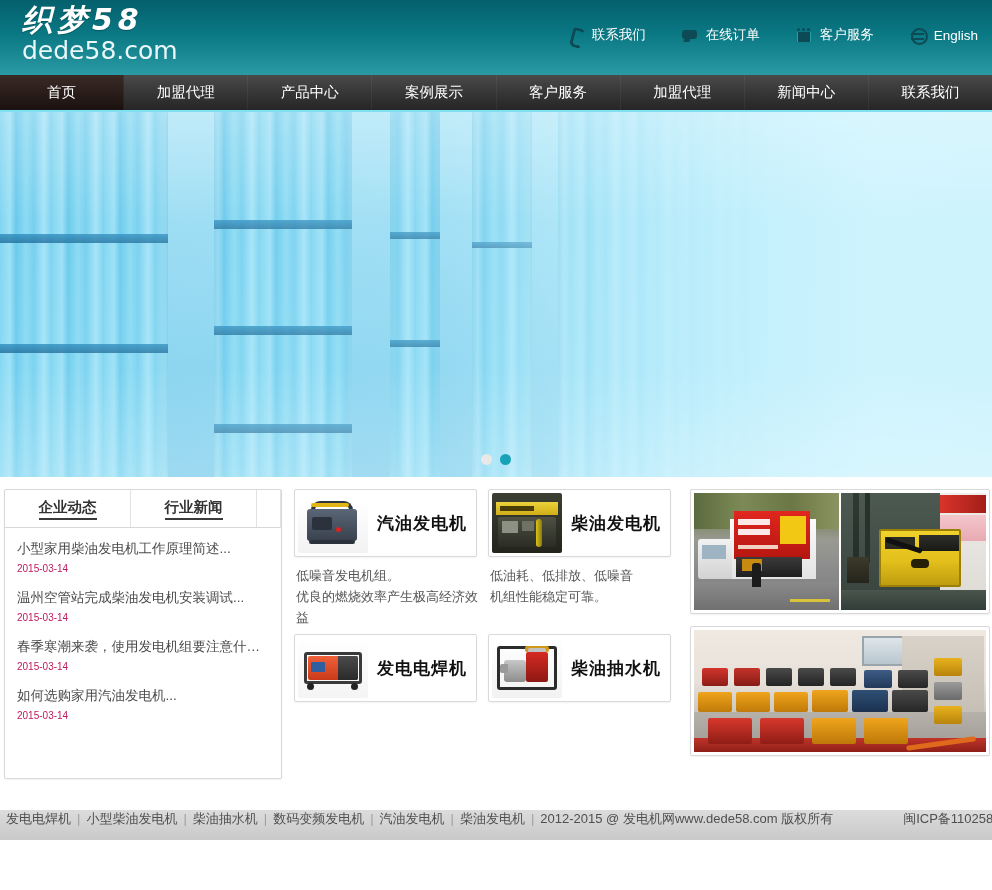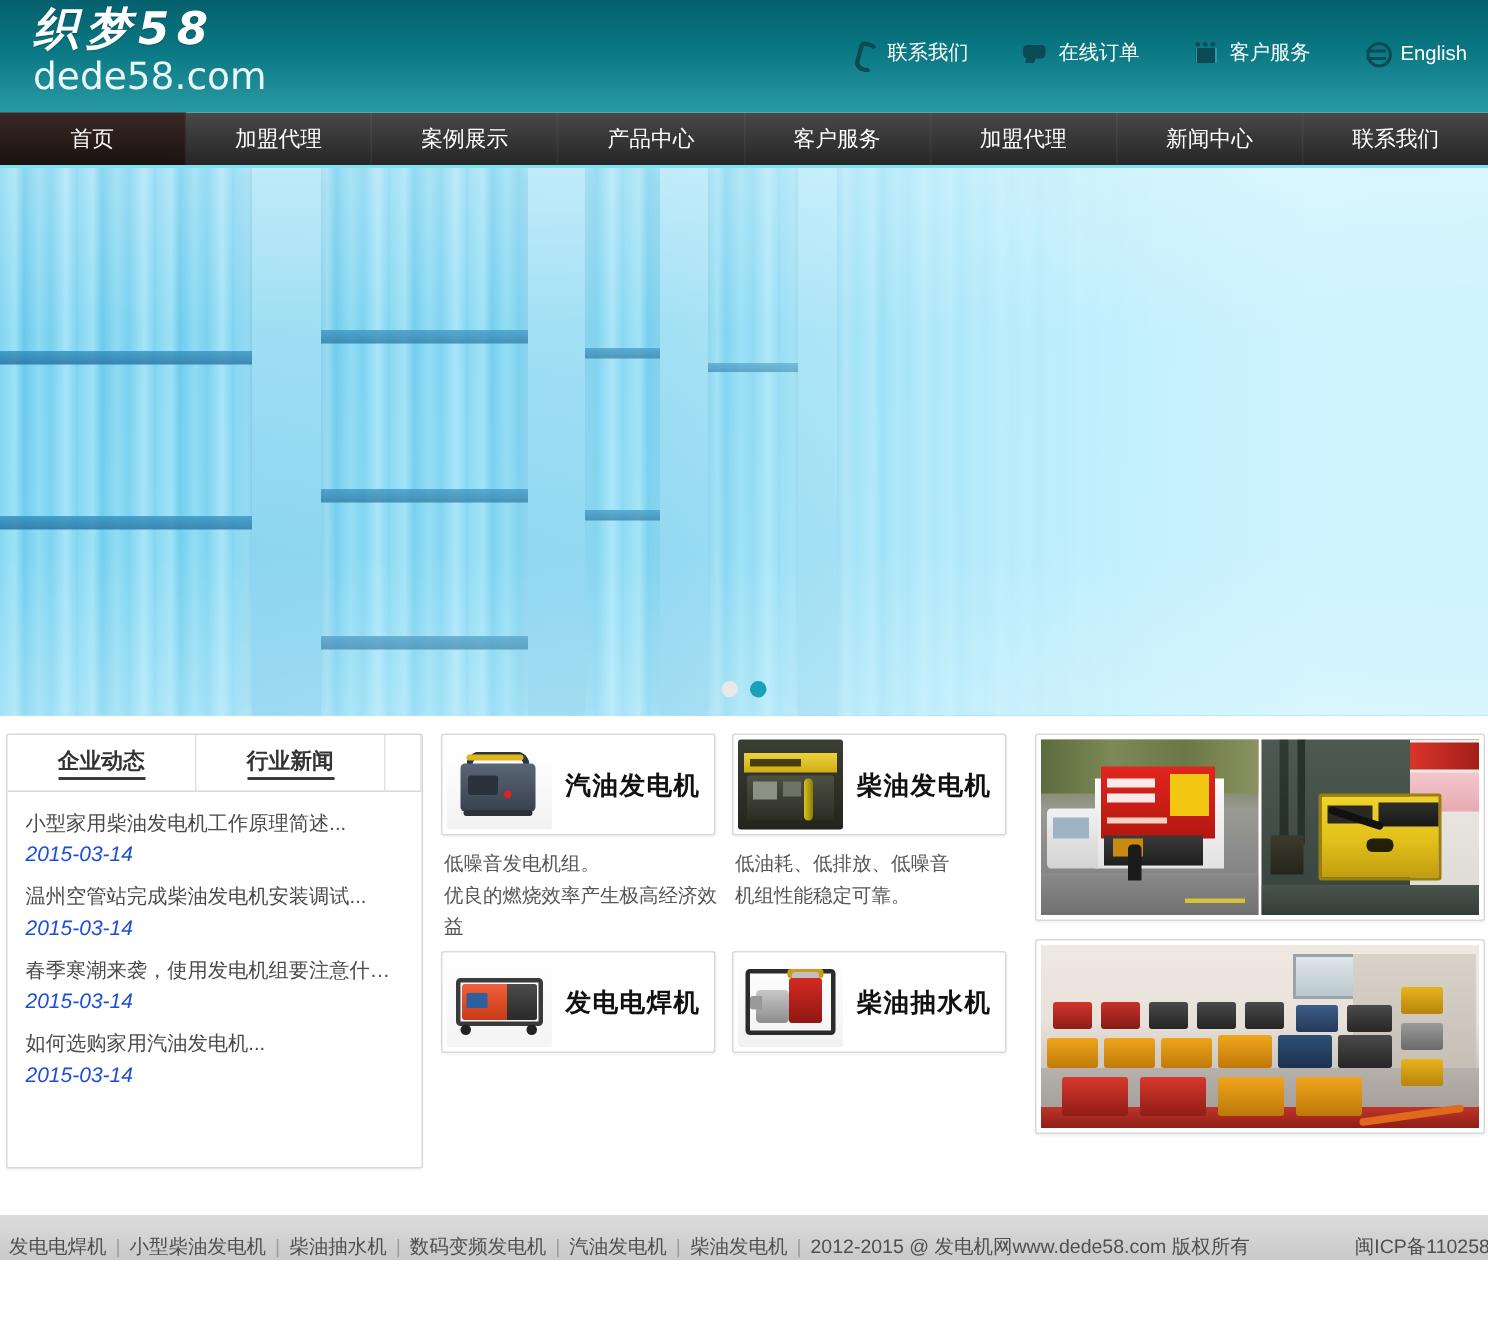--- a/index.html
+++ b/index.html
@@ -103,21 +103,21 @@
   .news-tab { flex:0 0 auto; width:126px; display:flex; align-items:center; justify-content:center;
               font-size:14.5px; font-weight:bold; color:#333; cursor:pointer;
               border-right:1px solid #e2e2e2; }
   .news-tab span { border-bottom:2px solid #3a3a3a; padding-bottom:1px; }
   .news-tab.inactive span { border-bottom:2px solid #3a3a3a; }
   .news-tab-fill { flex:1 1 auto; border-right:1px solid #e2e2e2; }
   .news-list { padding:10px 12px 0 12px; }
   .news-item { margin-bottom:8px; cursor:pointer; }
   .news-title { font-size:13.5px; color:#4a4a4a; line-height:21px; white-space:nowrap;
                 overflow:hidden; text-overflow:ellipsis; }
-  .news-date { font-size:14px; color:#1d4ed8; line-height:20px;font-style:italic; }
+  .news-date { font-size:10px; color:#be185d; line-height:20px; }
 
   
   .products { width:390px; margin-left:12px; display:flex; flex-wrap:wrap; }
   .prod { width:186px; margin-right:8px; margin-bottom:6px; }
   .prod-card { width:183px; height:68px; border:1px solid #d9d9d9; background:#fff;
                border-radius:2px; display:flex; align-items:center; overflow:hidden;
                cursor:pointer; box-shadow:0 1px 2px rgba(0,0,0,.05); }
   .prod-thumb { width:70px; height:60px; margin-left:3px; flex:0 0 auto; border-radius:2px;
                 position:relative; overflow:hidden; background:#fff; }
   .prod-name { flex:1 1 auto; text-align:center; font-size:17px; font-weight:bold;
@@ -249,21 +249,21 @@
       background:linear-gradient(to bottom,#b6b1aa,#9d9891); }
   .ph-room .carpet{ position:absolute; left:0; bottom:0; width:292px; height:14px;
       background:linear-gradient(to bottom,#c0342a,#8e1f18); }
   .ph-room .gen  { position:absolute; border-radius:2px; }
   .ph-room .hose { position:absolute; right:10px; bottom:6px; width:70px; height:5px;
       background:#e06a1c; border-radius:3px; transform:rotate(-8deg); }
 
   
   .footer { position:absolute; left:0; bottom:50px; width:992px; height:30px;
             background:linear-gradient(to bottom,#dcdcdc,#c9c9c9);
-            display:flex; align-items:flex-end; }
+            display:flex; align-items:flex-start; }
   .f-links { margin-left:6px; font-size:13px; color:#4f4f4f; white-space:nowrap; }
   .f-links .fl { cursor:pointer; }
   .f-links .sep { color:#9f9f9f; margin:0 6px; }
   .f-right { margin-left:auto; margin-right:12px; font-size:13px; color:#4f4f4f;
              display:flex; align-items:center; white-space:nowrap;gap:40px; }
   .f-copy { margin-right:30px; }
   .f-icp { cursor:pointer; }
 </style>
 </head>
 <body>
@@ -303,24 +303,24 @@
   </div>
 
   <div class="nav">
     <div class="nav-item active">
       <span>首页</span>
       </div>
     <div class="nav-item">
       <span>加盟代理</span>
       </div>
     <div class="nav-item">
+      <span>产品中心</span>
+      </div>
+    <div class="nav-item">
       <span>案例展示</span>
-      </div>
-    <div class="nav-item">
-      <span>产品中心</span>
       </div>
     <div class="nav-item">
       <span>客户服务</span>
       </div>
     <div class="nav-item">
       <span>加盟代理</span>
       </div>
     <div class="nav-item">
       <span>新闻中心</span>
       </div>

